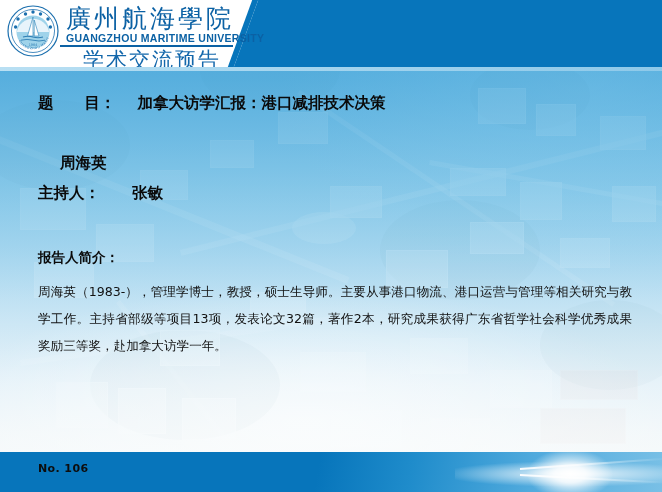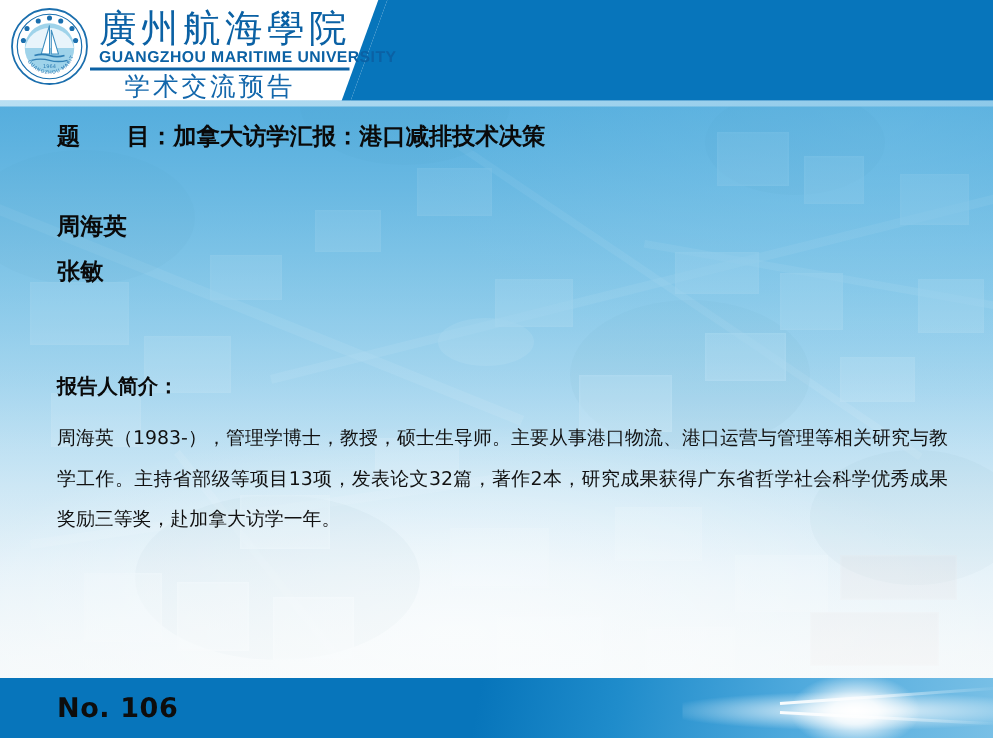--- a/index.html
+++ b/index.html
@@ -158,21 +158,21 @@
     top: 45px;
     width: 173px;
     height: 1.5px;
     background: #0b61a4;
   }
   .subtitle {
     position: absolute;
     left: 83px;
     top: 46px;
     font-family: "DejaVu Sans", sans-serif;
-    font-size: 17px;
+    font-size: 21px;
     color: #1367ab;
     letter-spacing: 2px;
     white-space: nowrap;
   }
 
   
   .header-sep {
     position: absolute;
     left: 0; top: 67px;
     width: 662px;
@@ -186,39 +186,40 @@
     position: absolute;
     left: 0; top: 71px;
     width: 662px;
     height: 380px;
     z-index: 6;
   }
 
   .info-list {
     position: absolute;
     left: 38px;
-    top: 10px;
+    top: 22px;
   }
   .info-row {
     display: flex;
     align-items: baseline;
     height: 30px;
     font-family: "DejaVu Sans", "Liberation Sans", sans-serif;
     font-size: 15.5px;
     font-weight: bold;
     color: #0a0a0a;
     white-space: nowrap;
   }
   .info-label {
     display: inline-block;
     min-width: 72px;
     letter-spacing: 0px;
   }
   .info-value {
     display: inline-block;
+    margin-left: 22px;
   }
 
   .bio-block {
     position: absolute;
     left: 38px;
     top: 178px;
     width: 594px;
   }
   .bio-title {
     font-family: Liberation Serif, serif;
@@ -263,21 +264,21 @@
     width: 150px;
     height: 2px;
     background: linear-gradient(90deg, rgba(255,255,255,0.95), rgba(255,255,255,0));
     transform-origin: 0 50%;
   }
   .footer-no {
     position: absolute;
     left: 38px;
     top: 10px;
     font-family: "DejaVu Sans", "Liberation Sans", sans-serif;
-    font-size: 18px;
+    font-size: 11px;
     font-weight: bold;
     color: #0d0d0d;
     letter-spacing: 0.4px;
   }
 </style>
 </head>
 <body>
 
 <div class="poster">
 
@@ -379,20 +380,21 @@
       <div class="info-row">
         <span class="info-label">题　　目：</span>
         <span class="info-value">加拿大访学汇报：港口减排技术决策</span>
       </div>
       <div class="info-row">
       </div>
       <div class="info-row">
         <span class="info-value">周海英</span>
       </div>
       <div class="info-row">
+        <span class="info-label">主持人：</span>
         <span class="info-value">张敏</span>
       </div>
     </div>
 
     <div class="bio-block">
       <div class="bio-title">报告人简介：</div>
       <div class="bio-text">周海英（1983-），管理学博士，教授，硕士生导师。主要从事港口物流、港口运营与管理等相关研究与教学工作。主持省部级等项目13项，发表论文32篇，著作2本，研究成果获得广东省哲学社会科学优秀成果奖励三等奖，赴加拿大访学一年。</div>
     </div>
 
   </div>

